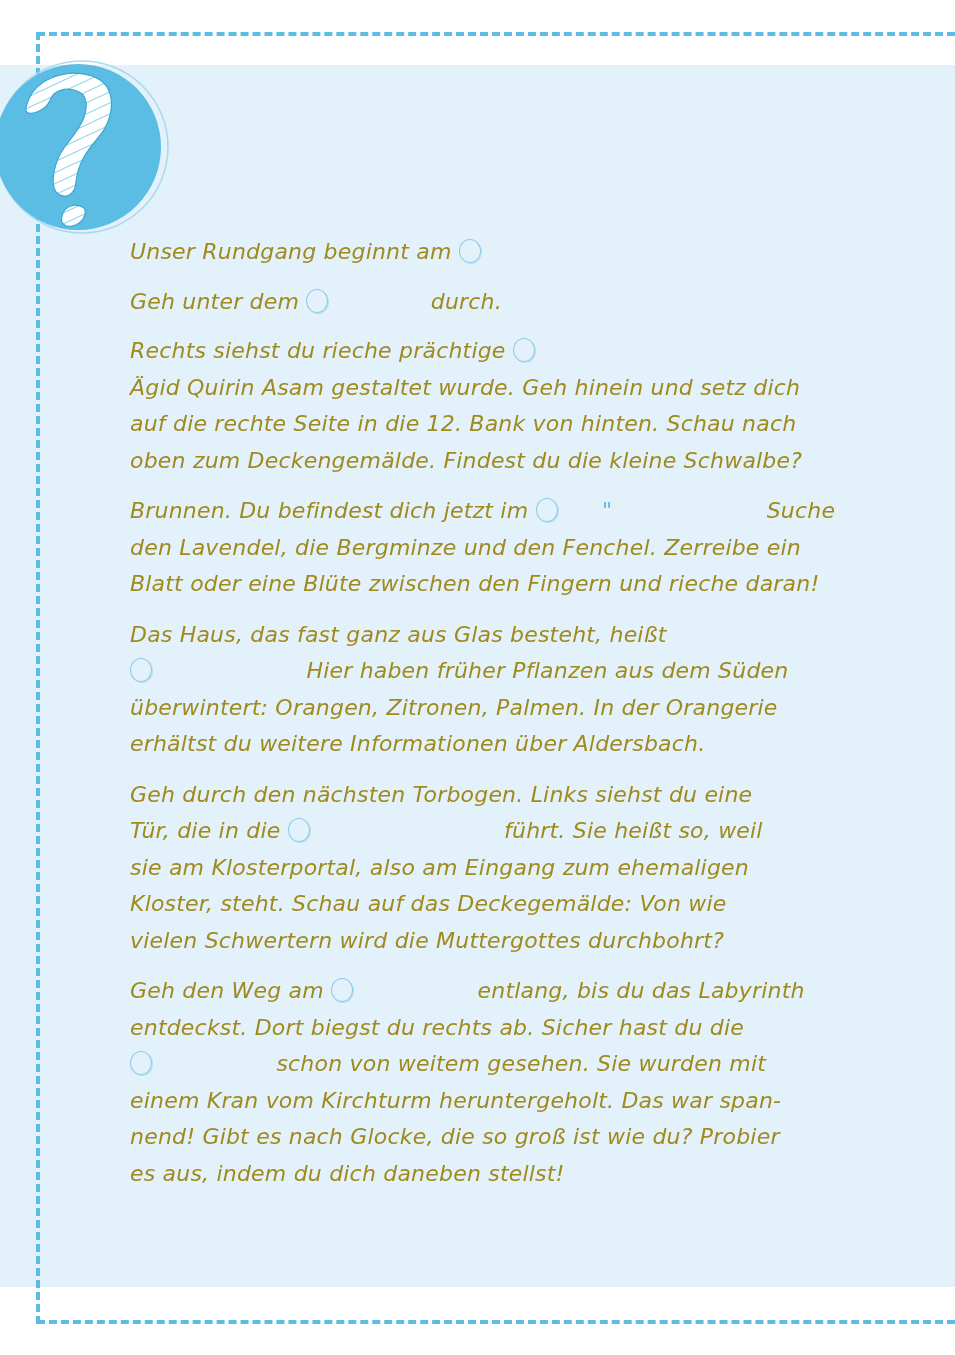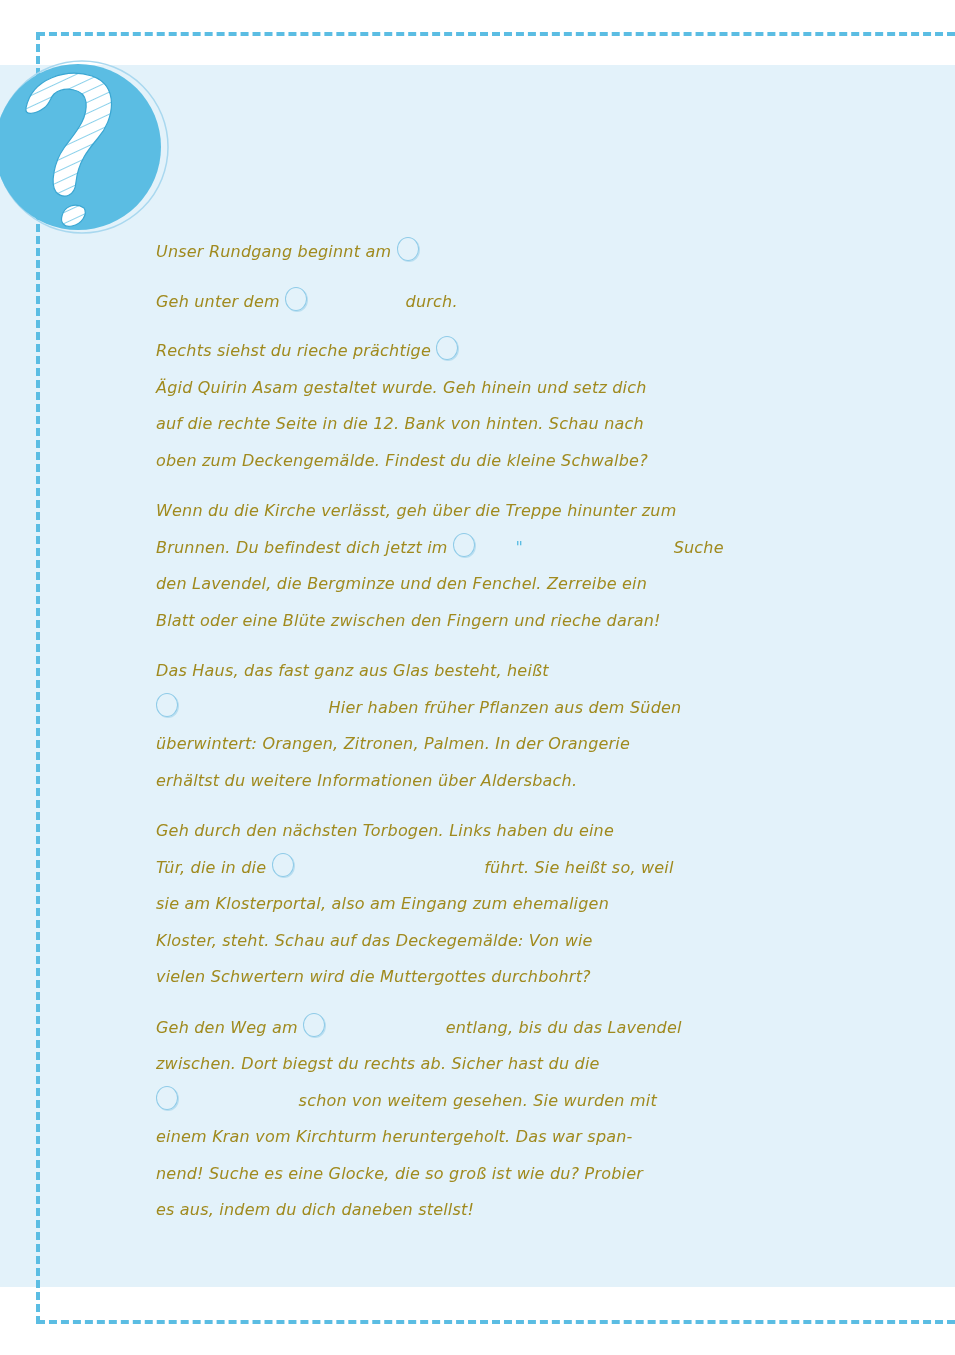--- a/index.html
+++ b/index.html
@@ -7,22 +7,22 @@
          font-family:"DejaVu Sans", sans-serif; }
   .panel { position:absolute; left:0; top:65px; width:955px; height:1222px; background:#e3f2fa; }
   .dash-top { position:absolute; left:37px; top:32px; width:918px; height:0;
               border-top:4px dashed #5bbde3; }
   .dash-left { position:absolute; left:36px; top:32px; width:0; height:1292px;
                border-left:4px dashed #5bbde3; }
   .dash-bottom { position:absolute; left:37px; top:1320px; width:918px; height:0;
                  border-top:4px dashed #5bbde3; }
   .qbadge { position:absolute; left:-8px; top:58px; width:178px; height:178px; }
   .content { position:absolute; left:130px; top:234px; width:740px; color:#a08a1e;
-             font-family:"DejaVu Sans", sans-serif; font-style:italic; font-size:16px;
-             letter-spacing:0.2px;margin-left:26px; }
+             font-family:"DejaVu Sans", sans-serif; font-style:italic; font-size:22px;
+             letter-spacing:0.2px; }
   .para { margin:0 0 14px 0; line-height:36.5px; }
   .para.single { margin-bottom:13px; }
   .blank { display:inline-block; width:20px; height:22px; border:1.5px solid #8fcbe8;
            border-radius:50%; vertical-align:-4px; box-shadow:1px 1px 0 #b9def0; }
   .gap { display:inline-block; }
   .quote { color:#5bbde3; font-style:normal; }
   .ln { display:block; white-space:nowrap; }
 </style>
 </head>
 <body>
@@ -67,21 +67,20 @@
     <span class="ln">
       <span>Rechts siehst du rieche prächtige</span>
       <span class="blank"></span>
     </span>
     <span class="ln">Ägid Quirin Asam gestaltet wurde. Geh hinein und setz dich</span>
     <span class="ln">auf die rechte Seite in die 12. Bank von hinten. Schau nach</span>
     <span class="ln">oben zum Deckengemälde. Findest du die kleine Schwalbe?</span>
   </div>
 
   <div class="para">
-    <span class="ln">Wenn du die Kirche verlässt, geh über die Treppe hinunter zum</span>
     <span class="ln">
       <span>Brunnen. Du befindest dich jetzt im</span>
       <span class="blank"></span>
       <span class="gap" style="width:30px"></span>
       <span class="quote">"</span>
       <span class="gap" style="width:140px"></span>
       <span>Suche</span>
     </span>
     <span class="ln">den Lavendel, die Bergminze und den Fenchel. Zerreibe ein</span>
     <span class="ln">Blatt oder eine Blüte zwischen den Fingern und rieche daran!</span>
@@ -92,43 +91,43 @@
     <span class="ln">
       <span class="blank"></span>
       <span class="gap" style="width:140px"></span>
       <span>Hier haben früher Pflanzen aus dem Süden</span>
     </span>
     <span class="ln">überwintert: Orangen, Zitronen, Palmen. In der Orangerie</span>
     <span class="ln">erhältst du weitere Informationen über Aldersbach.</span>
   </div>
 
   <div class="para">
-    <span class="ln">Geh durch den nächsten Torbogen. Links haben du eine</span>
+    <span class="ln">Geh durch den nächsten Torbogen. Links siehst du eine</span>
     <span class="ln">
       <span>Tür, die in die</span>
       <span class="blank"></span>
       <span class="gap" style="width:180px"></span>
       <span>führt. Sie heißt so, weil</span>
     </span>
     <span class="ln">sie am Klosterportal, also am Eingang zum ehemaligen</span>
     <span class="ln">Kloster, steht. Schau auf das Deckegemälde: Von wie</span>
     <span class="ln">vielen Schwertern wird die Muttergottes durchbohrt?</span>
   </div>
 
   <div class="para">
     <span class="ln">
       <span>Geh den Weg am</span>
       <span class="blank"></span>
       <span class="gap" style="width:110px"></span>
-      <span>entlang, bis du das Lavendel</span>
+      <span>entlang, bis du das Labyrinth</span>
     </span>
-    <span class="ln">zwischen. Dort biegst du rechts ab. Sicher hast du die</span>
+    <span class="ln">entdeckst. Dort biegst du rechts ab. Sicher hast du die</span>
     <span class="ln">
       <span class="blank"></span>
       <span class="gap" style="width:110px"></span>
       <span>schon von weitem gesehen. Sie wurden mit</span>
     </span>
     <span class="ln">einem Kran vom Kirchturm heruntergeholt. Das war span-</span>
-    <span class="ln">nend! Suche es eine Glocke, die so groß ist wie du? Probier</span>
+    <span class="ln">nend! Gibt es nach Glocke, die so groß ist wie du? Probier</span>
     <span class="ln">es aus, indem du dich daneben stellst!</span>
   </div>
 
 </div>
 
 </body></html>

